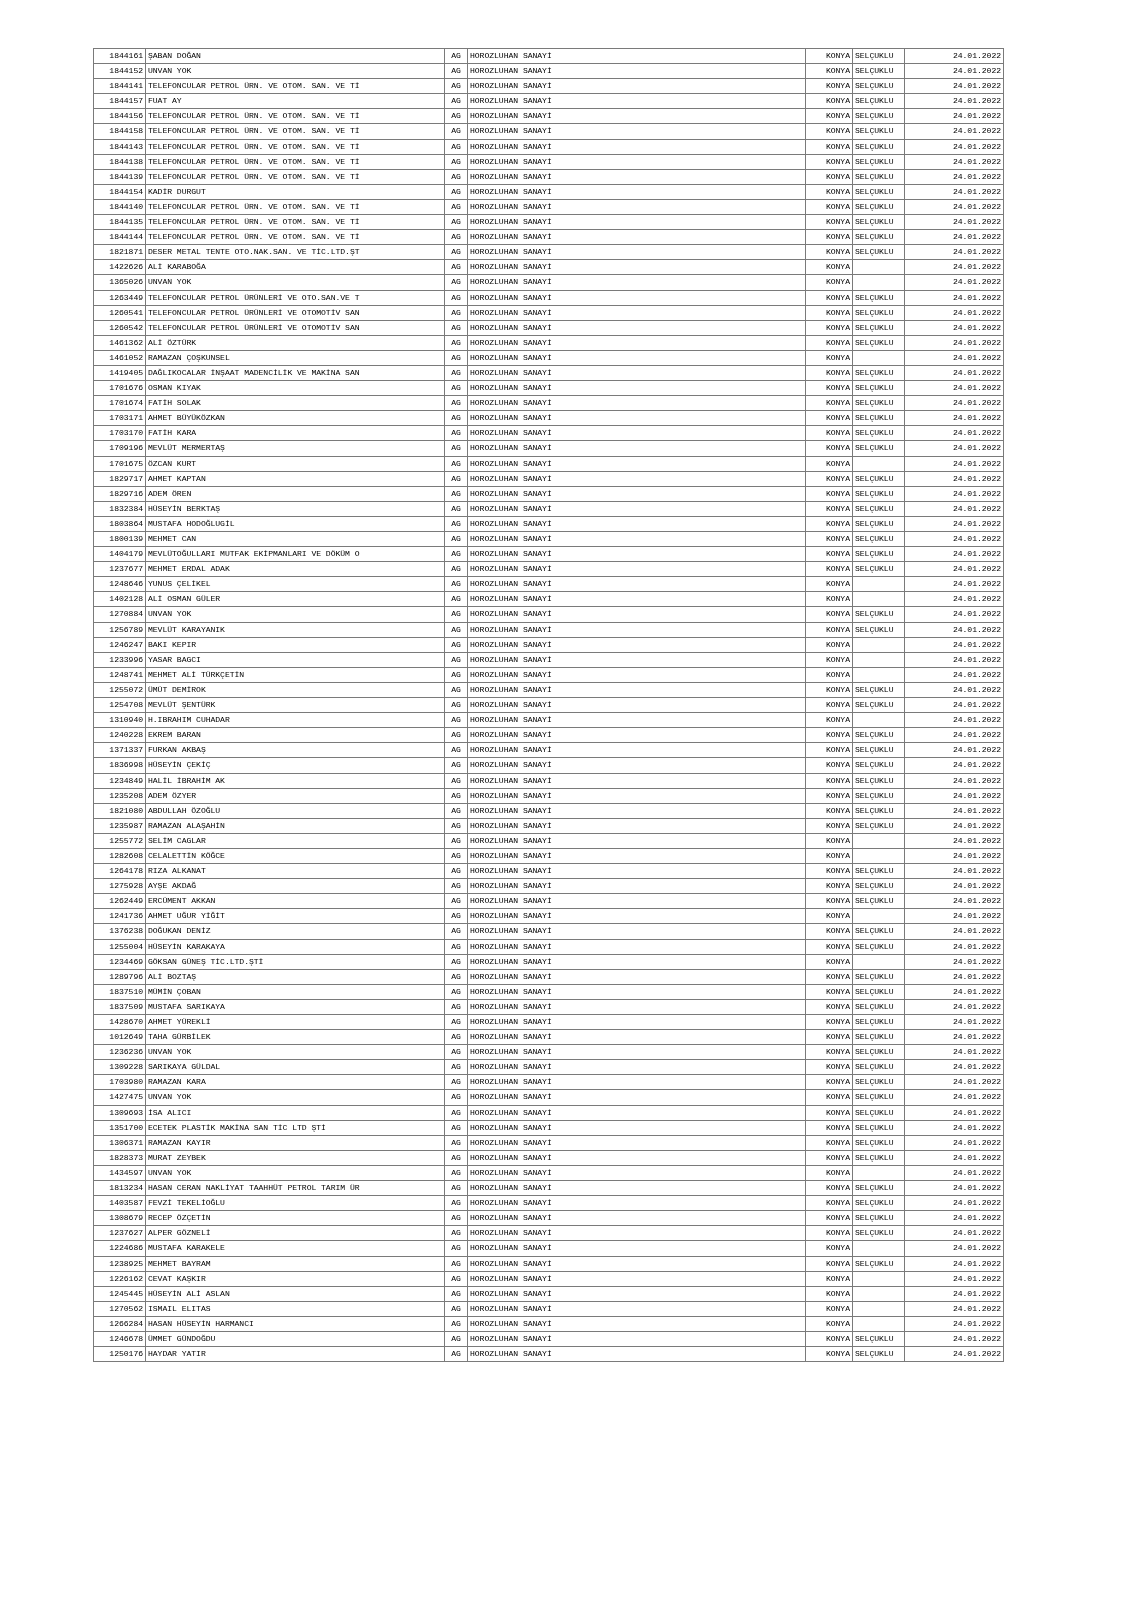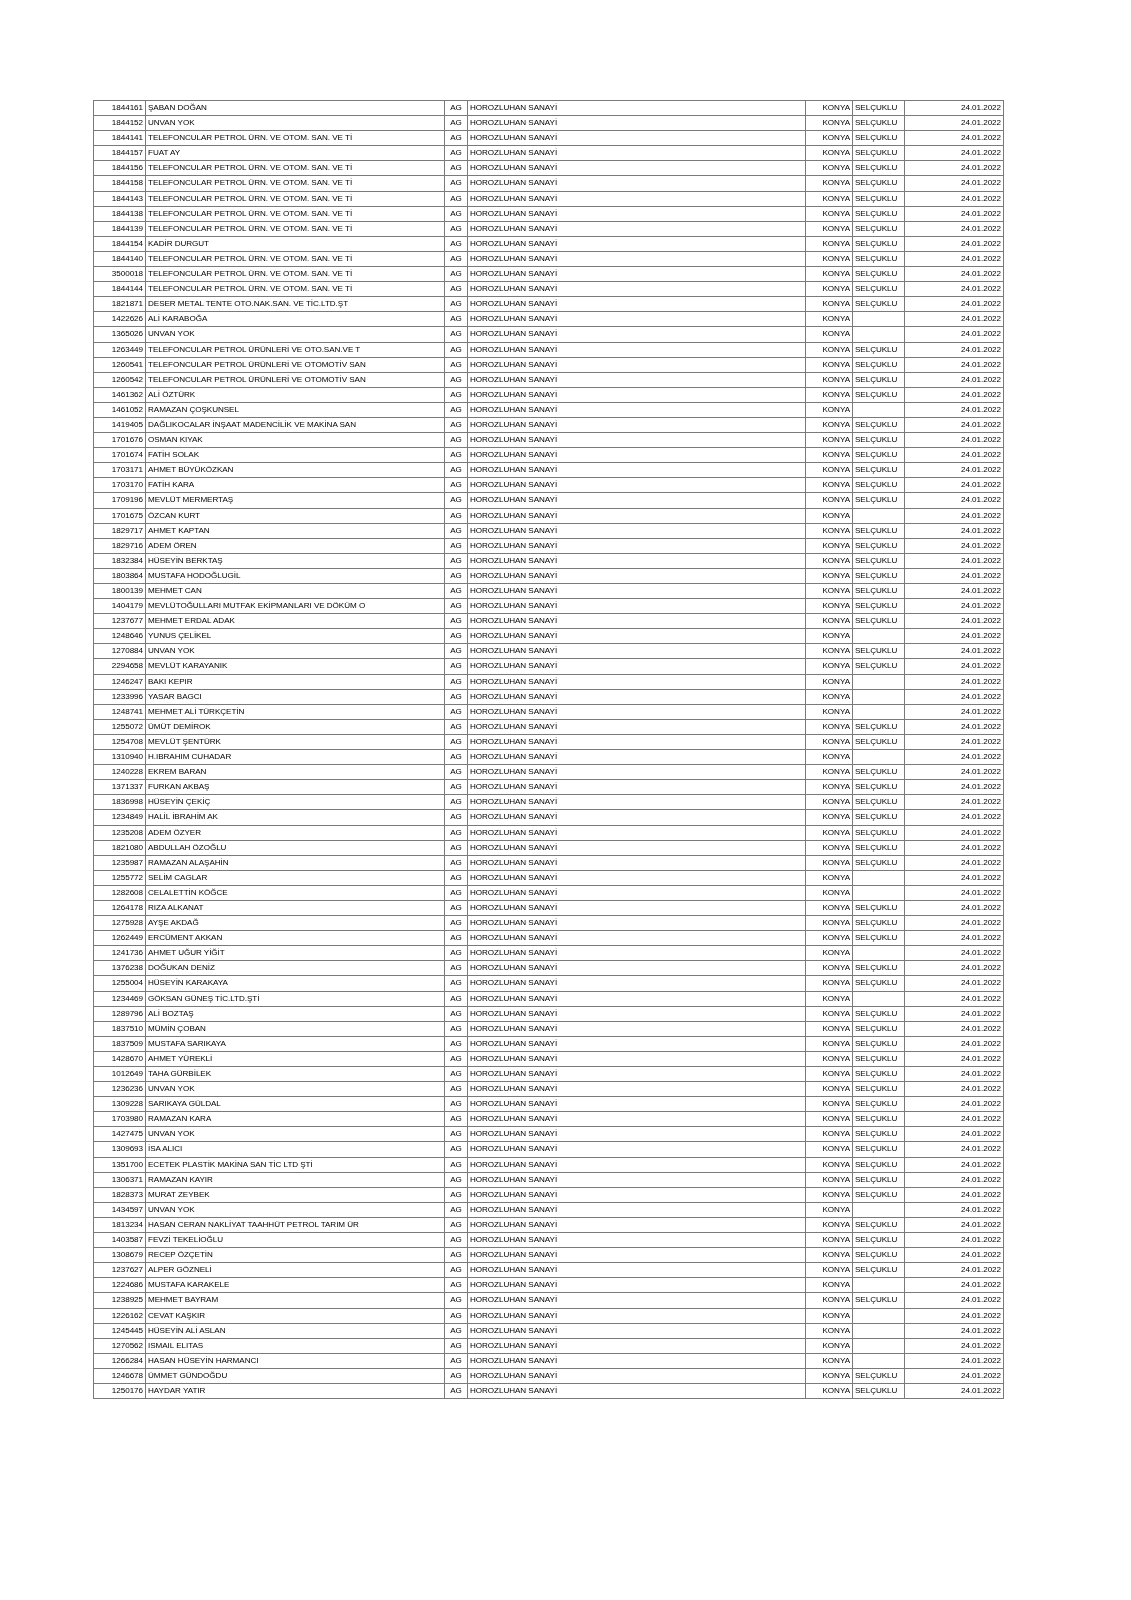--- a/index.html
+++ b/index.html
@@ -13,21 +13,22 @@
     height: 1600px;
     font-family: "Liberation Sans", sans-serif;
     color: #000000;
     -webkit-font-smoothing: antialiased;
   }
   .page {
     position: relative;
     width: 1131px;
     height: 1600px;
     box-sizing: border-box;
-    padding: 100px 128px 0 93px;
+    padding: 48px 128px 0 93px;
+    font-family: Liberation Mono, monospace;
   }
   table.data-table {
     border-collapse: collapse;
     table-layout: fixed;
     width: 910px;
     font-size: 8.1px;
     line-height: 1;
   }
   table.data-table td {
     border: 0.8px solid #7a7a7a;
@@ -164,21 +165,21 @@
         <tr>
           <td class="id">1844140</td>
           <td class="name">TELEFONCULAR PETROL ÜRN. VE OTOM. SAN. VE Tİ</td>
           <td class="code">AG</td>
           <td class="region">HOROZLUHAN SANAYİ</td>
           <td class="city">KONYA</td>
           <td class="dist">SELÇUKLU</td>
           <td class="date">24.01.2022</td>
         </tr>
         <tr>
-          <td class="id">3500018</td>
+          <td class="id">1844135</td>
           <td class="name">TELEFONCULAR PETROL ÜRN. VE OTOM. SAN. VE Tİ</td>
           <td class="code">AG</td>
           <td class="region">HOROZLUHAN SANAYİ</td>
           <td class="city">KONYA</td>
           <td class="dist">SELÇUKLU</td>
           <td class="date">24.01.2022</td>
         </tr>
         <tr>
           <td class="id">1844144</td>
           <td class="name">TELEFONCULAR PETROL ÜRN. VE OTOM. SAN. VE Tİ</td>
@@ -389,30 +390,39 @@
         <tr>
           <td class="id">1248646</td>
           <td class="name">YUNUS ÇELİKEL</td>
           <td class="code">AG</td>
           <td class="region">HOROZLUHAN SANAYİ</td>
           <td class="city">KONYA</td>
           <td class="dist"></td>
           <td class="date">24.01.2022</td>
         </tr>
         <tr>
+          <td class="id">1402128</td>
+          <td class="name">ALİ OSMAN GÜLER</td>
+          <td class="code">AG</td>
+          <td class="region">HOROZLUHAN SANAYİ</td>
+          <td class="city">KONYA</td>
+          <td class="dist"></td>
+          <td class="date">24.01.2022</td>
+        </tr>
+        <tr>
           <td class="id">1270884</td>
           <td class="name">UNVAN YOK</td>
           <td class="code">AG</td>
           <td class="region">HOROZLUHAN SANAYİ</td>
           <td class="city">KONYA</td>
           <td class="dist">SELÇUKLU</td>
           <td class="date">24.01.2022</td>
         </tr>
         <tr>
-          <td class="id">2294658</td>
+          <td class="id">1256789</td>
           <td class="name">MEVLÜT KARAYANIK</td>
           <td class="code">AG</td>
           <td class="region">HOROZLUHAN SANAYİ</td>
           <td class="city">KONYA</td>
           <td class="dist">SELÇUKLU</td>
           <td class="date">24.01.2022</td>
         </tr>
         <tr>
           <td class="id">1246247</td>
           <td class="name">BAKI KEPIR</td>

